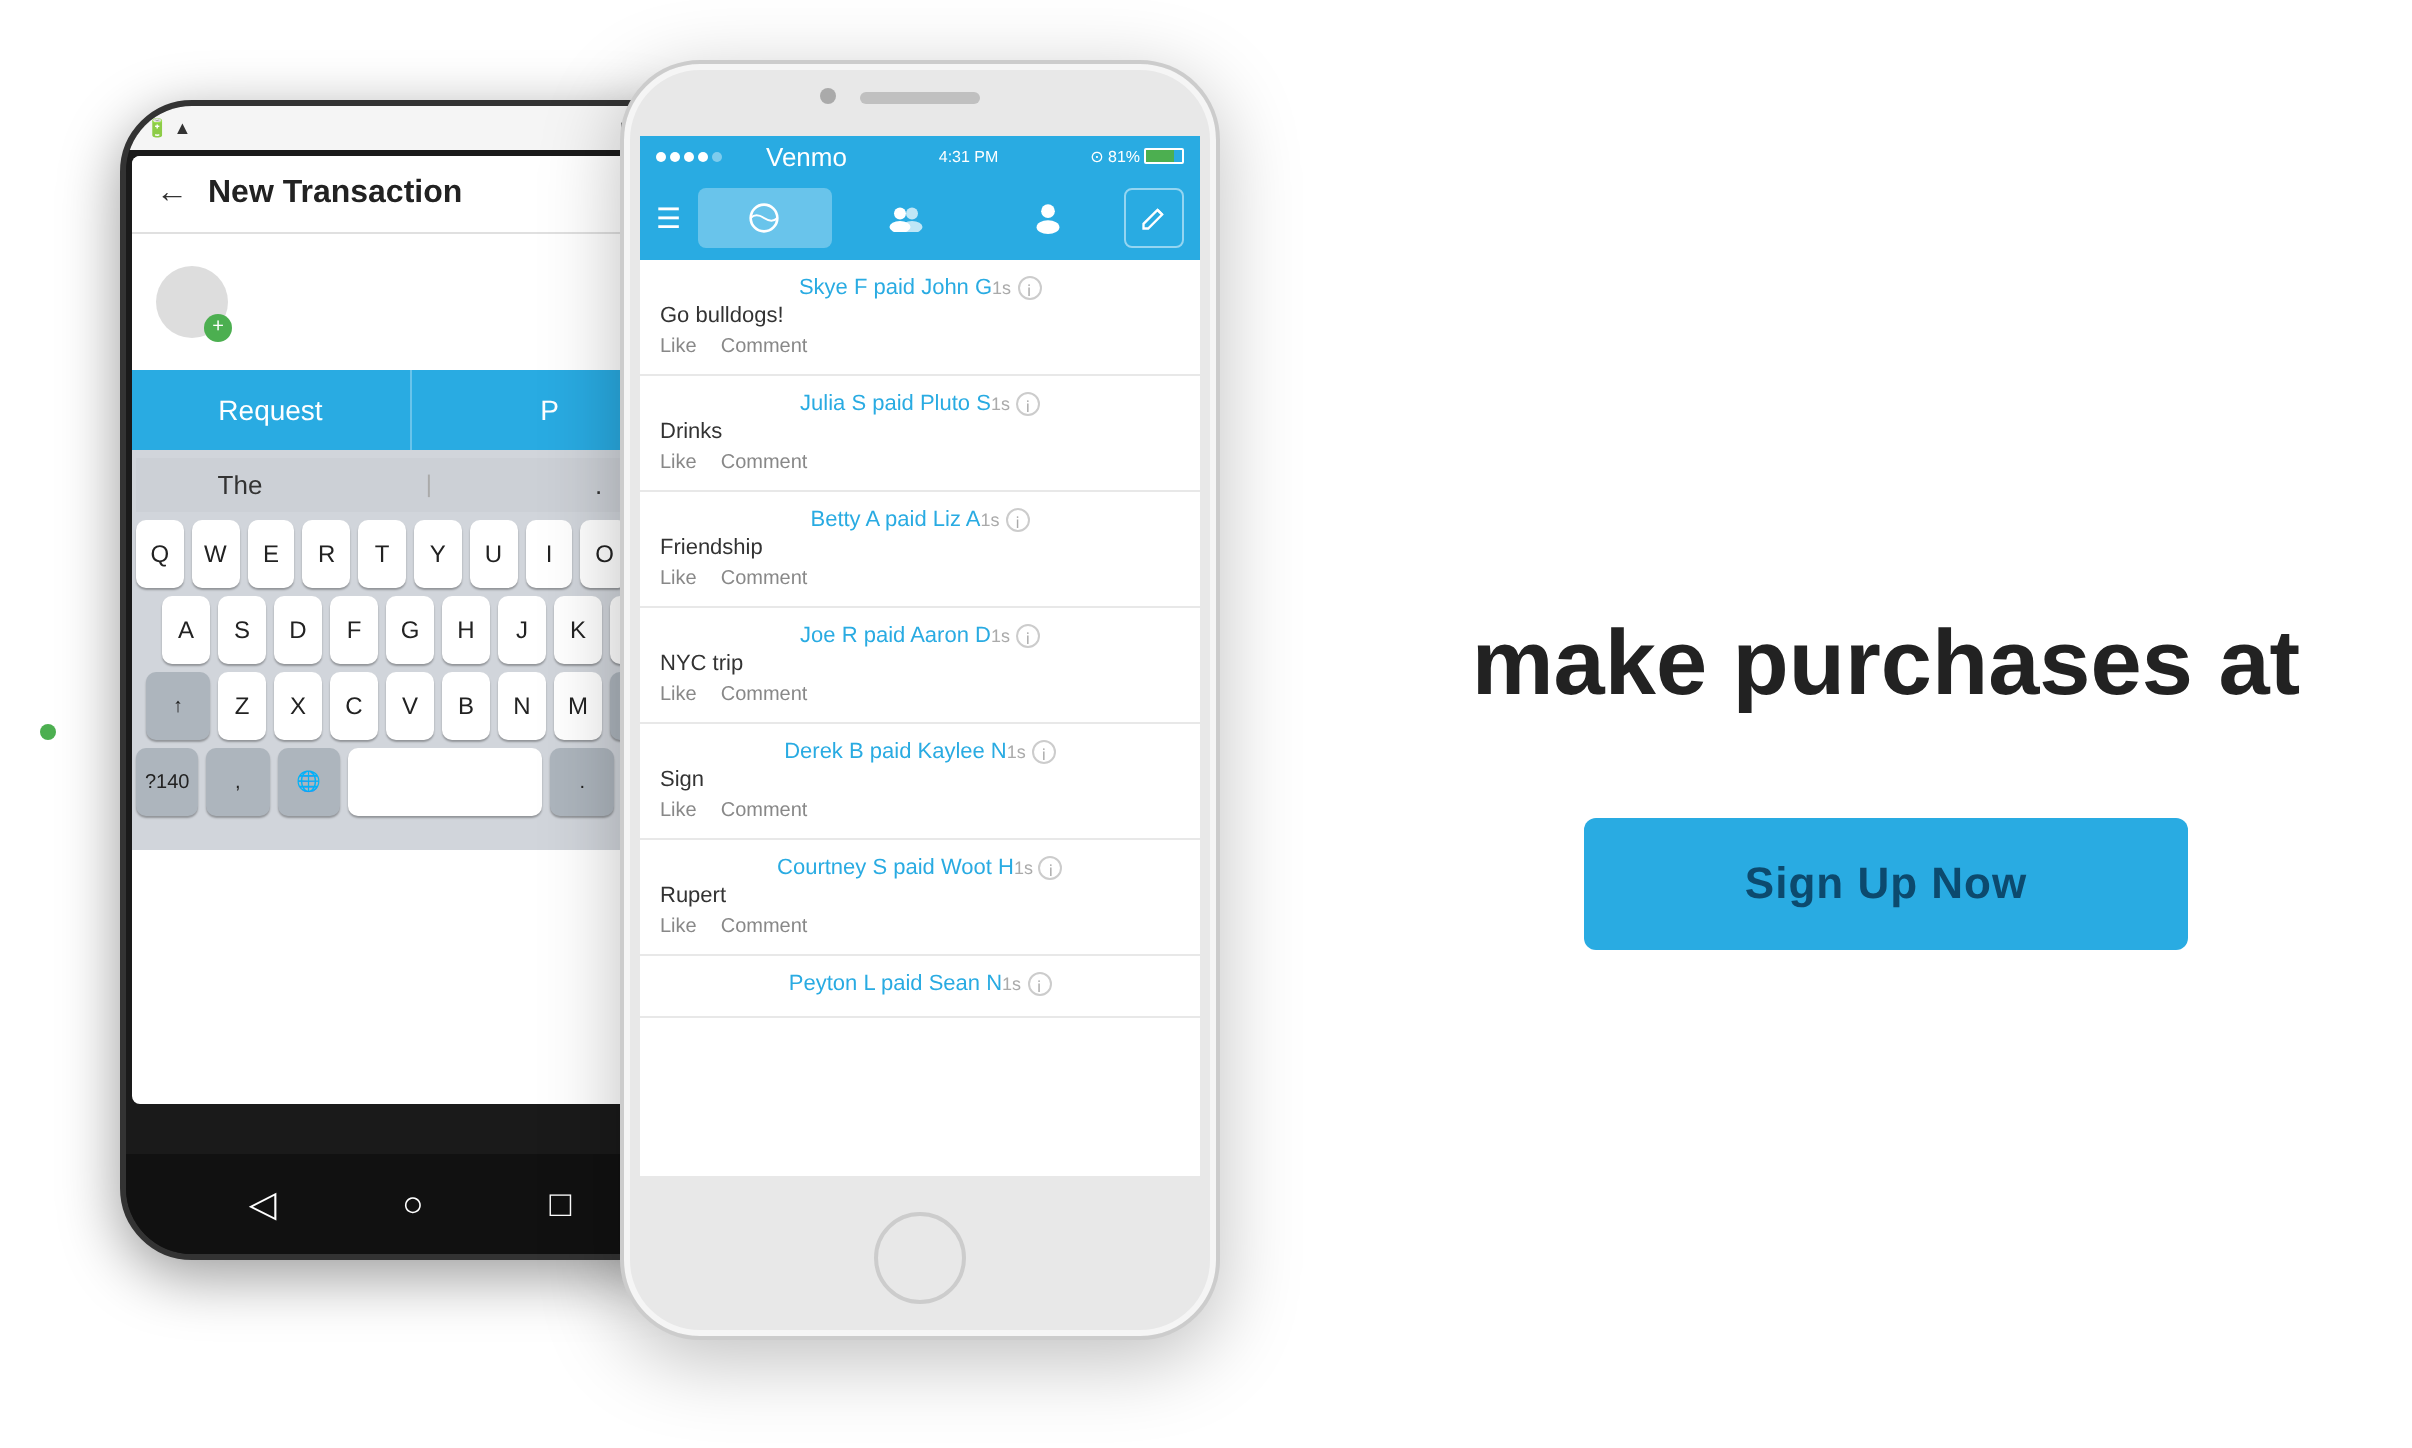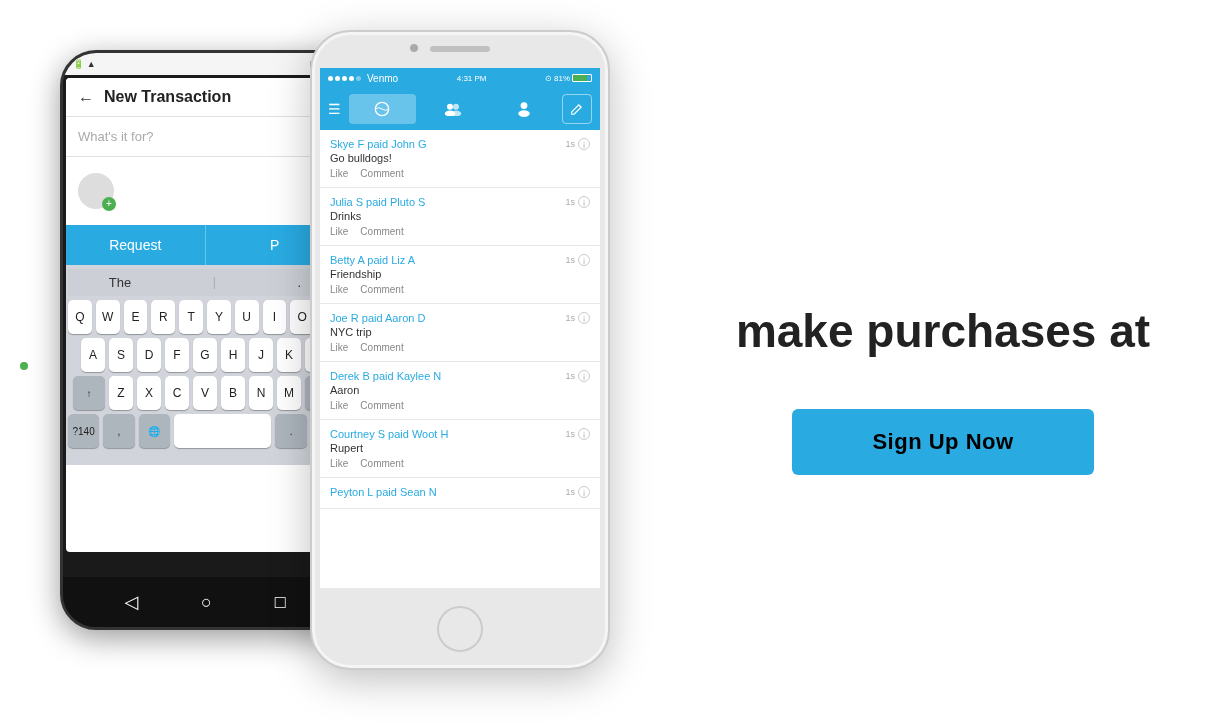--- a/index.html
+++ b/index.html
@@ -376,21 +376,21 @@
       height: calc(100% - 62px);
     }
 
     .feed-item {
       padding: 8px 10px;
       border-bottom: 1px solid #e8e8e8;
     }
 
     .feed-item-header {
       display: flex;
-      justify-content: space-between;
+      justify-content: center;
       align-items: flex-start;
       margin-bottom: 2px;
     }
 
     .feed-item-name {
       font-size: 11px;
       color: #29abe2;
       font-weight: 500;
     }
 
@@ -456,21 +456,21 @@
       font-size: 46px;
       font-weight: 700;
       color: #222;
       text-align: center;
       line-height: 1.2;
       margin-bottom: 50px;
     }
 
     .signup-btn {
       background: #29abe2;
-      color: #000000;
+      color: #0c4a6e;
       font-size: 22px;
       font-weight: 600;
       padding: 20px 80px;
       border-radius: 6px;
       border: none;
       cursor: pointer;
       letter-spacing: 0.5px;
     }
 
     .green-dot {
@@ -492,23 +492,20 @@
   <div class="android-phone">
     <div class="android-phone-inner">
       <div class="android-status-bar">
         <span>🔋 ▲</span>
         <span>▶ ◀ ⊙</span>
       </div>
       <div class="android-screen-content">
         <div class="new-transaction-header">
           <span class="back-arrow">←</span>
           <span class="new-transaction-title">New Transaction</span>
-        </div>
-        <div class="what-for-field">
-          <span>What's it for?</span>
         </div>
         <div class="avatar-area">
           <div class="avatar-placeholder"></div>
         </div>
         <div class="request-pay-bar">
           <div class="request-btn">
             <span>Request</span>
           </div>
           <div class="pay-btn">
             <span>P</span>
@@ -577,21 +574,21 @@
     <div class="iphone-speaker"></div>
     <div class="iphone-screen">
 
       <div class="venmo-status-bar">
         <div class="signal-dots">
           <span class="signal-dot"></span>
           <span class="signal-dot"></span>
           <span class="signal-dot"></span>
           <span class="signal-dot"></span>
           <span class="signal-dot" style="opacity:0.4;"></span>
-          <span style="margin-left:4px;font-size:10px;">Venmo</span>
+          <span style="margin-left:20px;font-size:13px;">Venmo</span>
         </div>
         <span>4:31 PM</span>
         <div class="battery-indicator">
           <span>⊙ 81%</span>
           <div class="battery-bar">
             <div class="battery-fill"></div>
           </div>
         </div>
       </div>
 
@@ -687,21 +684,21 @@
         </div>
 
         <div class="feed-item">
           <div class="feed-item-header">
             <span class="feed-item-name">Derek B paid Kaylee N</span>
             <div class="feed-time">
               <span>1s</span>
               <div class="info-circle">ℹ</div>
             </div>
           </div>
-          <div class="feed-item-note">Aaron</div>
+          <div class="feed-item-note">Sign</div>
           <div class="feed-item-actions">
             <span class="feed-action">Like</span>
             <span class="feed-action">Comment</span>
           </div>
         </div>
 
         <div class="feed-item">
           <div class="feed-item-header">
             <span class="feed-item-name">Courtney S paid Woot H</span>
             <div class="feed-time">

